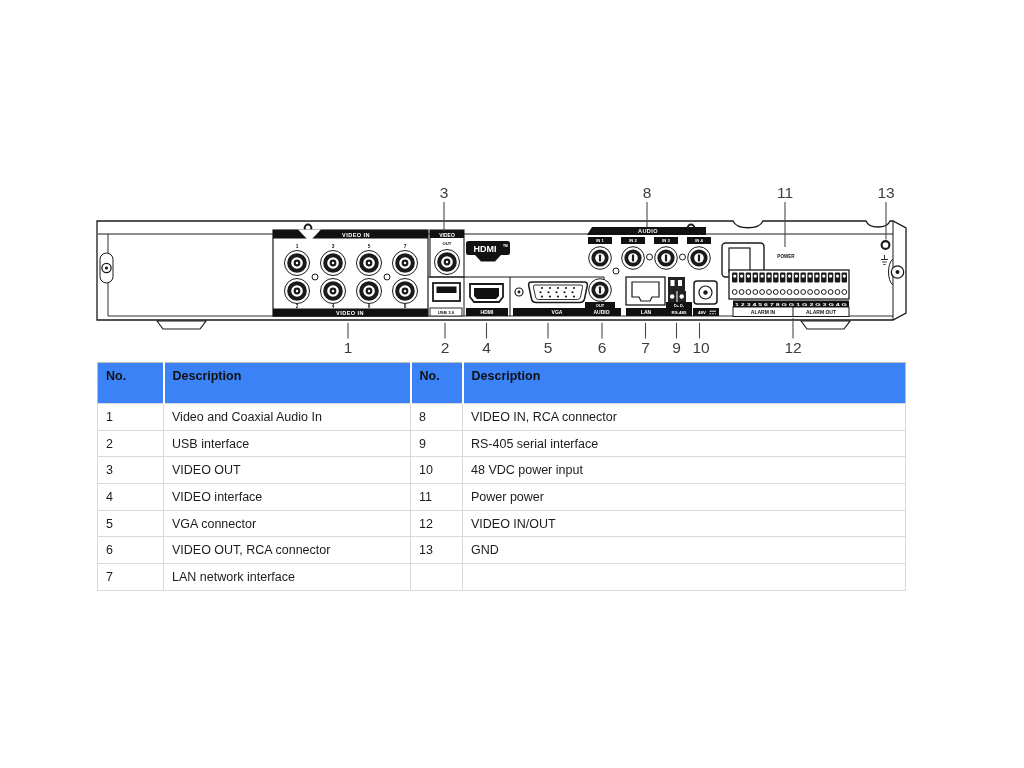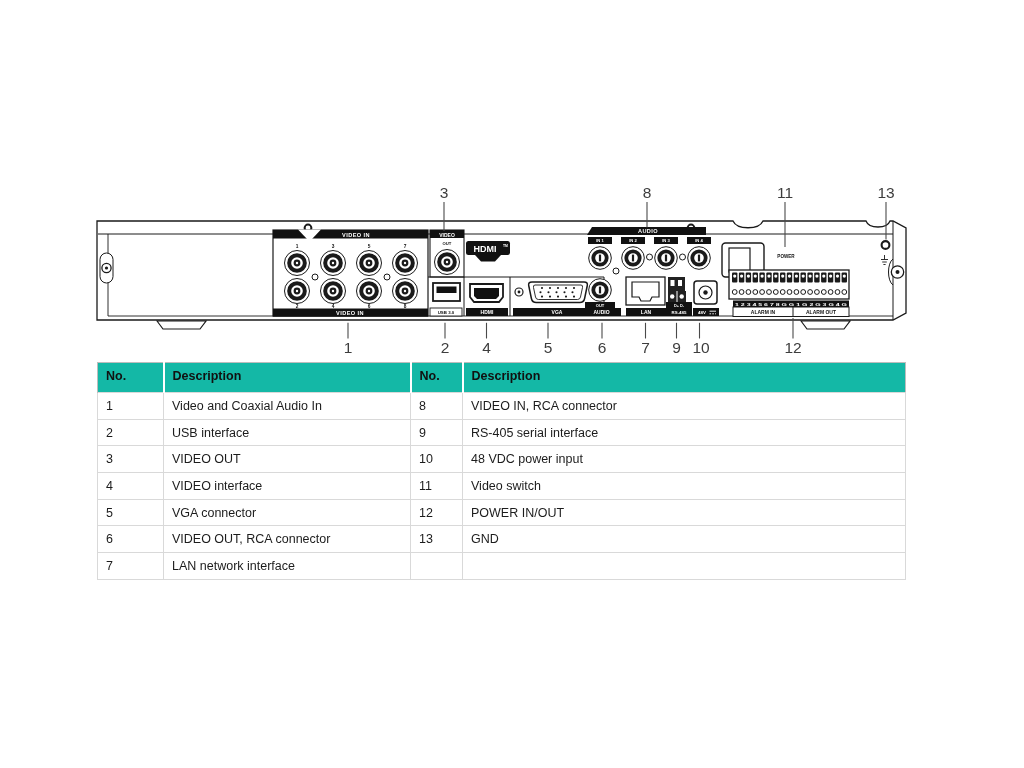--- a/index.html
+++ b/index.html
@@ -6,22 +6,22 @@
   .page{position:relative;width:1024px;height:768px;background:#fff;overflow:hidden;
         font-family:"Liberation Sans",sans-serif;}
   svg text{font-family:"Liberation Sans",sans-serif;}
   .callout{font-size:15.5px;fill:#3d3d3d;}
   .bar-label{fill:#ffffff;font-weight:700;}
   .tiny-label{fill:#111111;font-weight:700;}
 
   table.desc-table{position:absolute;left:97px;top:362px;width:808px;
         border-collapse:collapse;table-layout:fixed;
         font-size:12.5px;color:#1c1c1c;border:1px solid #bdbdbd;background:#fff;}
-  table.desc-table th{background:#14b8a6;color:#111;font-weight:700;text-align:left;
-        padding:0 0 4px 8px;height:25px;border-left:2px solid #fff;font-size:12.5px;}
+  table.desc-table th{background:#3b82f6;color:#111;font-weight:700;text-align:left;
+        padding:0 0 15px 8px;height:25px;border-left:2px solid #fff;font-size:12.5px;}
   table.desc-table th:first-child{border-left:1px solid #bdbdbd;}
   table.desc-table td{border:1px solid #d9d9d9;padding:0 0 0 8px;height:25.7px;
         background:#fff;white-space:nowrap;overflow:hidden;}
 </style>
 </head>
 <body>
 
 <div class="page">
 
 <svg width="1024" height="768" viewBox="0 0 1024 768">
@@ -344,27 +344,27 @@
     <tr>
       <td>3</td>
       <td>VIDEO OUT</td>
       <td>10</td>
       <td>48 VDC power input</td>
     </tr>
     <tr>
       <td>4</td>
       <td>VIDEO interface</td>
       <td>11</td>
-      <td>Video switch</td>
+      <td>Power power</td>
     </tr>
     <tr>
       <td>5</td>
       <td>VGA connector</td>
       <td>12</td>
-      <td>POWER IN/OUT</td>
+      <td>VIDEO IN/OUT</td>
     </tr>
     <tr>
       <td>6</td>
       <td>VIDEO OUT, RCA connector</td>
       <td>13</td>
       <td>GND</td>
     </tr>
     <tr>
       <td>7</td>
       <td>LAN network interface</td>

